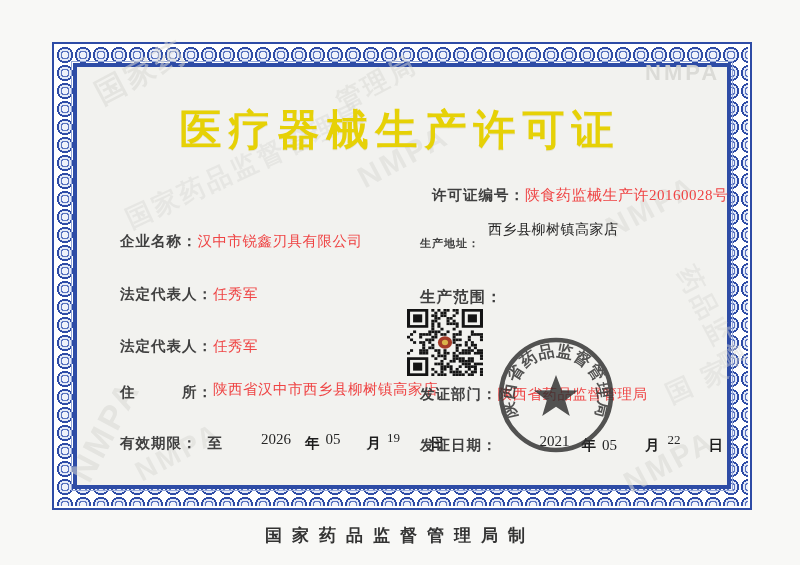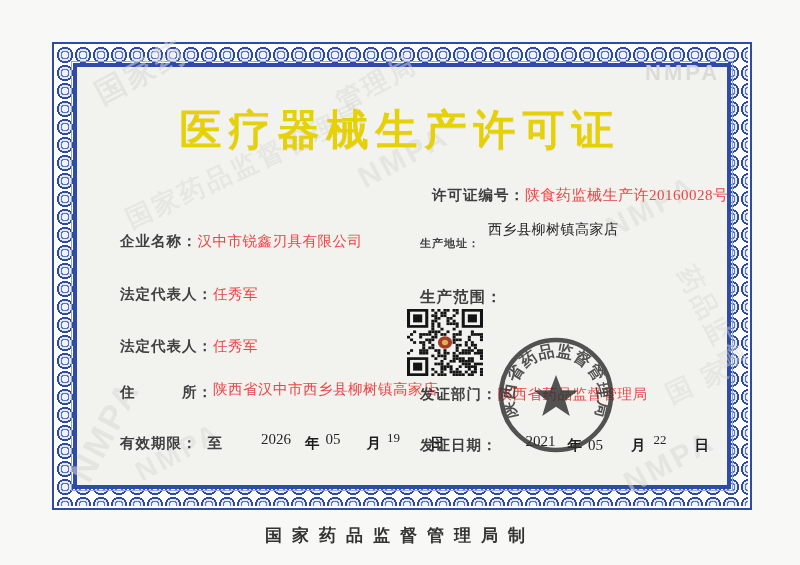--- a/index.html
+++ b/index.html
@@ -345,21 +345,21 @@
       <circle cx="37.5" cy="37.5" r="3" fill="#d9b44a"></circle>
     </svg></div>
 
   <div class="row" style="left:420px;top:385px;">
     <span class="lbl">发证部门：</span>
     <span class="val">陕西省药品监督管理局</span>
   </div>
 
   <div class="row" style="left:420px;top:436px;">
     <span class="lbl">发证日期：</span>
-    <span class="num raised" style="margin-left:28px;">2021</span>
+    <span class="num raised" style="margin-left:42px;">2021</span>
     <span class="unit" style="margin-left:12px;">年</span>
     <span class="num" style="margin-left:6px;">05</span>
     <span class="unit" style="margin-left:28px;">月</span>
     <span class="num raised-sm" style="margin-left:8px;">22</span>
     <span class="unit" style="margin-left:28px;">日</span>
   </div>
 
   <svg class="seal" viewBox="0 0 124 124">
     <circle cx="62" cy="62" r="55" fill="none" stroke="#2f2f2f" stroke-width="4.5"></circle>
     <path id="sealArc" d="M 22 80 A 42.5 42.5 0 1 1 102 80" fill="none"></path>

